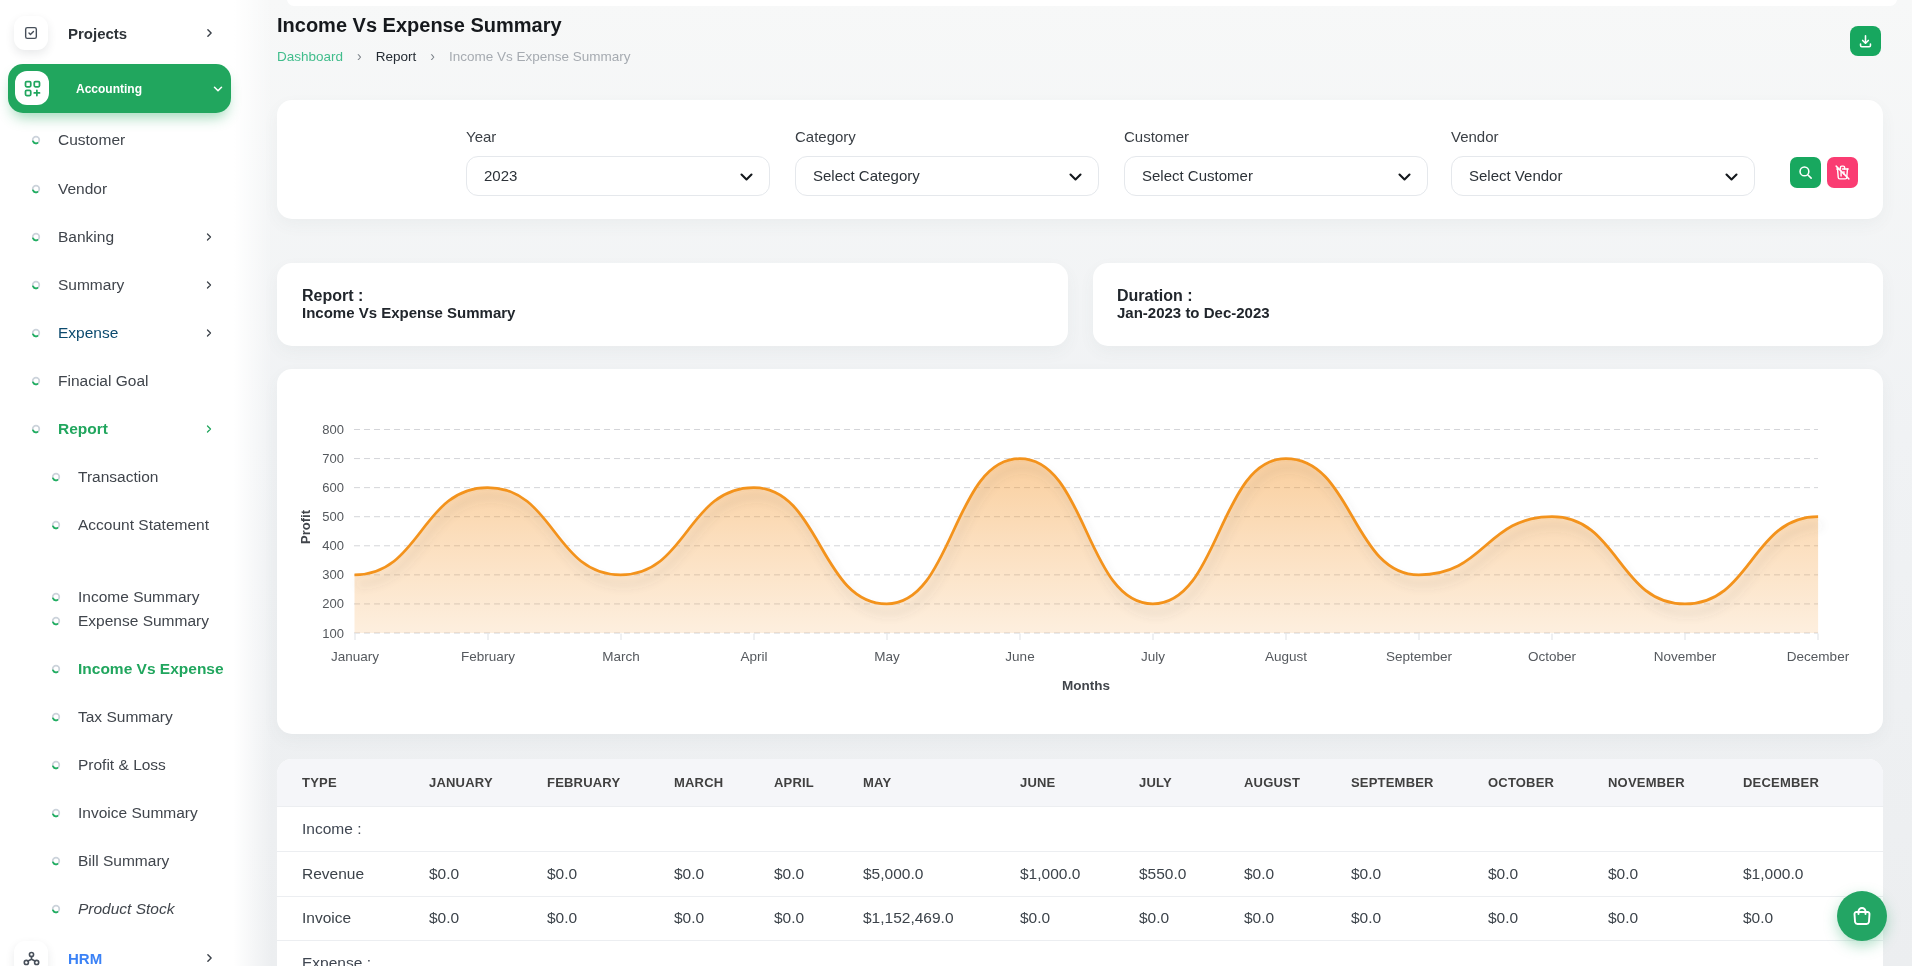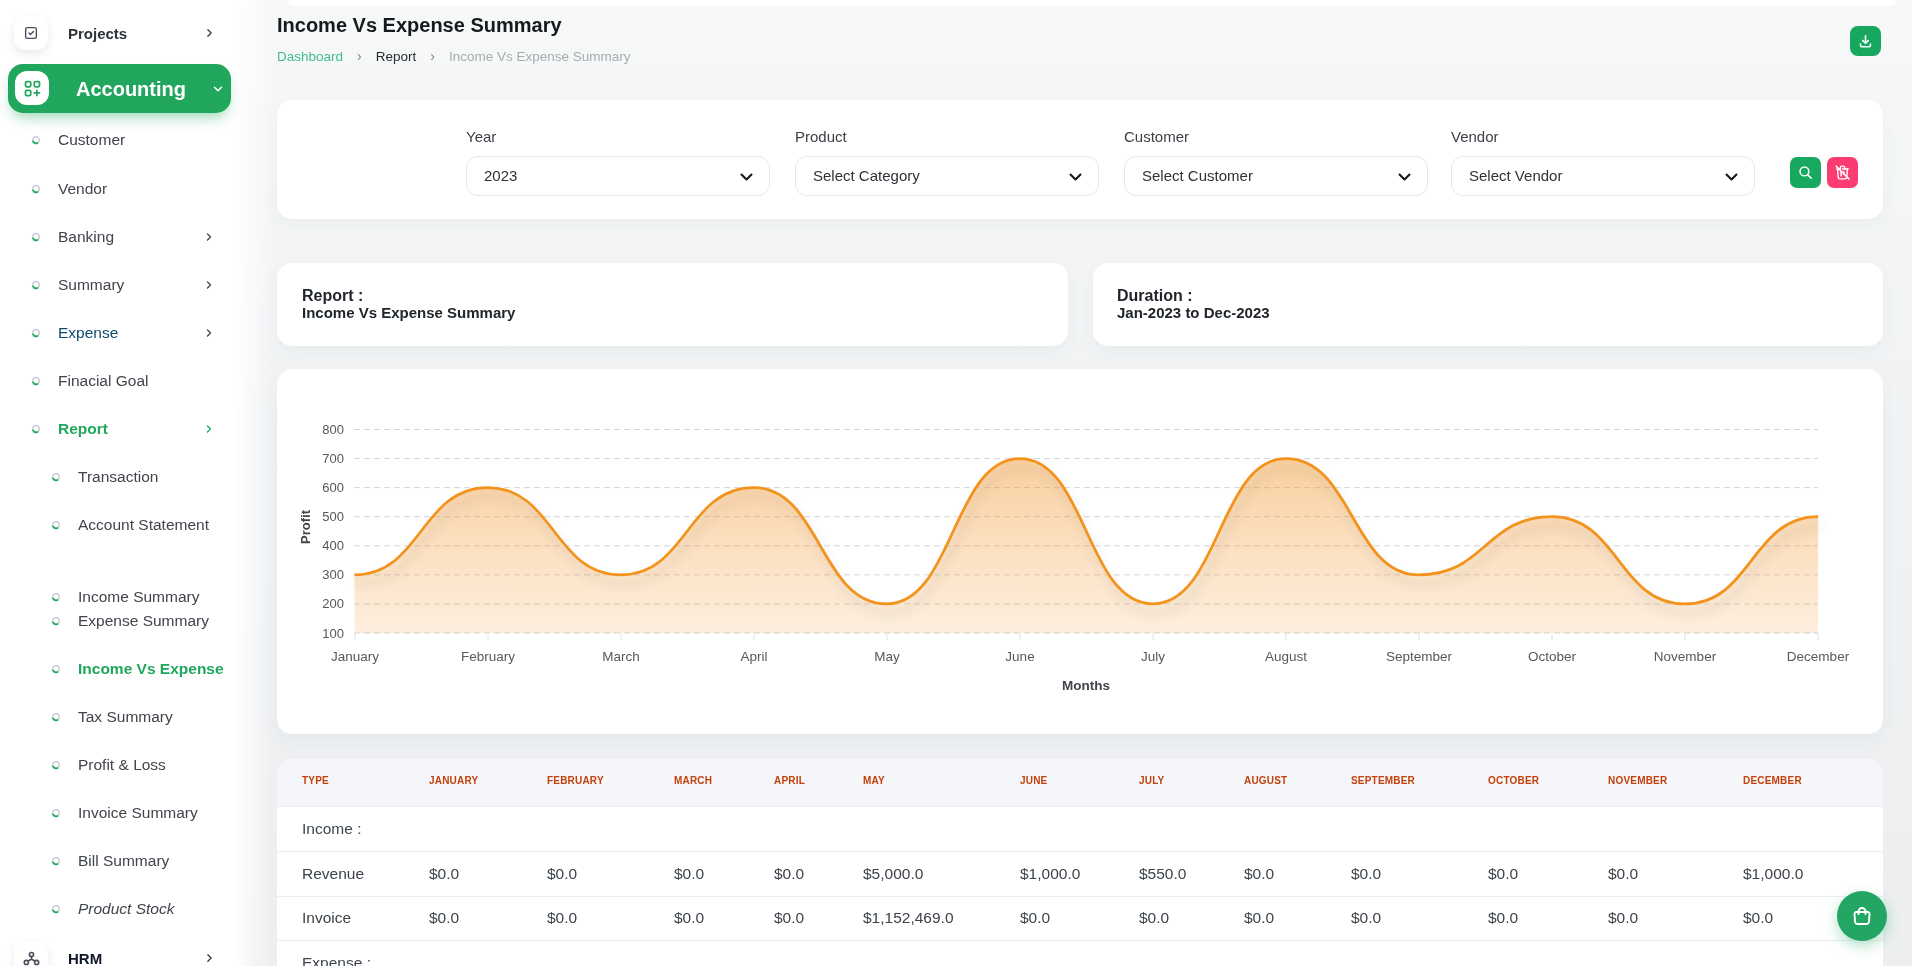--- a/index.html
+++ b/index.html
@@ -14,38 +14,38 @@
 .sidebar { position:absolute; left:0; top:0; width:272px; height:966px;
   background:linear-gradient(90deg,#ffffff 0%,#ffffff 86%,rgba(252,252,253,0) 100%); }
 .iconbox { position:absolute; width:34px; height:34px; background:#fff; border-radius:11px;
   box-shadow:0 4px 10px rgba(40,50,60,.10); display:flex; align-items:center; justify-content:center; }
 .mi { position:absolute; left:0; width:256px; height:20px; }
 .mi .circ { position:absolute; top:50%; margin-top:-5px; }
 .mi .lbl { position:absolute; top:50%; transform:translateY(-50%); font-size:15.5px; color:#40454c; }
 .mi .chev { position:absolute; left:203px; top:50%; transform:translateY(-50%); }
 .pill { position:absolute; left:8px; top:64px; width:223px; height:49px; background:#21a65e;
   border-radius:15px; box-shadow:0 8px 14px -4px rgba(33,166,94,.45); }
-.pill .lbl { position:absolute; left:68px; top:50%; transform:translateY(-50%); color:#fff; font-size:20px; font-weight:700; }
+.pill .lbl { position:absolute; left:68px; top:50%; transform:translateY(-50%); color:#fff; font-size:12px; font-weight:700; }
 
 .title { position:absolute; left:277px; top:14px; font-size:20px; font-weight:700; color:#16191d; }
 .crumb { position:absolute; left:277px; top:48px; font-size:13.5px; color:#a6abb1; }
 .crumb .g { color:#41bd8c; } .crumb .d { color:#242b33; }
 .crumb .s { display:inline-block; margin:0 14px; color:#7d838a; font-size:14px; }
 .dlbtn { position:absolute; left:1850px; top:26px; width:31px; height:30px; background:#17a75f; border-radius:8px;
   display:flex; align-items:center; justify-content:center; }
 
 .card { position:absolute; background:#fff; border-radius:15px; box-shadow:0 6px 16px rgba(80,90,100,.05); }
 .flabel { position:absolute; font-size:15px; color:#3a3f45; }
 .fsel { position:absolute; width:304px; height:40px; background:#fff; border:1px solid #e5e8ec; border-radius:12px;
   font-size:15px; color:#2c3238; line-height:38px; padding-left:17px; }
 .fsel svg { position:absolute; right:16px; top:16px; }
 .sqbtn { position:absolute; width:31px; height:31px; border-radius:7px; display:flex; align-items:center; justify-content:center; }
 .rep1 { font-size:16px; font-weight:700; color:#21262c; }
 
-.th { position:absolute; font-size:10px; font-weight:700; color:#c2410c; letter-spacing:.2px; }
+.th { position:absolute; font-size:13px; font-weight:700; color:#404040; letter-spacing:.2px; }
 .td { position:absolute; font-size:15.5px; color:#3c434a; }
 .rowline { position:absolute; left:277px; width:1606px; height:1px; background:#eceef1; }
 </style>
 </head>
 <body>
 
 <div class="abs" style="left:287px;top:-8px;width:1610px;height:14px;background:#fff;border-radius:10px;"></div>
 
 <div class="sidebar"></div>
 
@@ -210,39 +210,39 @@
 </div>
 <div class="iconbox" style="left:14px;top:941px;">
     <svg width="19" height="19" viewBox="0 0 24 24" fill="none" stroke="#474f5a" stroke-width="2" stroke-linecap="round" stroke-linejoin="round">
       <circle cx="12" cy="7" r="2.6"></circle>
       <circle cx="5.5" cy="17" r="2.6"></circle>
       <circle cx="18.5" cy="17" r="2.6"></circle>
       <path d="M12 9.6V13m0 0l-4.5 2.2M12 13l4.5 2.2"></path>
     </svg>
   </div>
 <div class="mi" style="top:948px;">
-    <span class="lbl" style="left:68px;font-size:15px;font-weight:600;color:#0f172a;">HRM</span>
+    <span class="lbl" style="left:68px;font-size:15px;font-weight:600;color:#3b82f6;">HRM</span>
     <svg class="chev" width="13" height="13" viewBox="0 0 24 24" fill="none" stroke="#3c424a" stroke-width="2.6" stroke-linecap="round" stroke-linejoin="round">
       <path d="M9 6l6 6-6 6"></path>
     </svg>
   </div>
 
 <div class="title">Income Vs Expense Summary</div>
 <div class="crumb"><span class="g">Dashboard</span><span class="s">›</span><span class="d">Report</span><span class="s">›</span>Income Vs Expense Summary</div>
 <div class="dlbtn">
   <svg width="17" height="17" viewBox="0 0 24 24" fill="none" stroke="#fff" stroke-width="2.2" stroke-linecap="round" stroke-linejoin="round">
       <path d="M12 4v10"></path>
       <path d="M8 10.5l4 4 4-4"></path>
       <path d="M5 15.5v2.2a1.8 1.8 0 0 0 1.8 1.8h10.4a1.8 1.8 0 0 0 1.8-1.8v-2.2"></path>
     </svg>
 </div>
 
 <div class="card" style="left:277px;top:100px;width:1606px;height:119px;"></div>
 <div class="flabel" style="left:466px;top:128px;">Year</div>
-<div class="flabel" style="left:795px;top:128px;">Product</div>
+<div class="flabel" style="left:795px;top:128px;">Category</div>
 <div class="flabel" style="left:1124px;top:128px;">Customer</div>
 <div class="flabel" style="left:1451px;top:128px;">Vendor</div>
 <div class="fsel" style="left:466px;top:156px;">2023<svg width="13" height="8" viewBox="0 0 13 8" fill="none" stroke="#14181c" stroke-width="2.1" stroke-linecap="round" stroke-linejoin="round">
       <path d="M1.5 1.5l5 5 5-5"></path>
     </svg></div>
 <div class="fsel" style="left:795px;top:156px;">Select Category<svg width="13" height="8" viewBox="0 0 13 8" fill="none" stroke="#14181c" stroke-width="2.1" stroke-linecap="round" stroke-linejoin="round">
       <path d="M1.5 1.5l5 5 5-5"></path>
     </svg></div>
 <div class="fsel" style="left:1124px;top:156px;">Select Customer<svg width="13" height="8" viewBox="0 0 13 8" fill="none" stroke="#14181c" stroke-width="2.1" stroke-linecap="round" stroke-linejoin="round">
       <path d="M1.5 1.5l5 5 5-5"></path>

